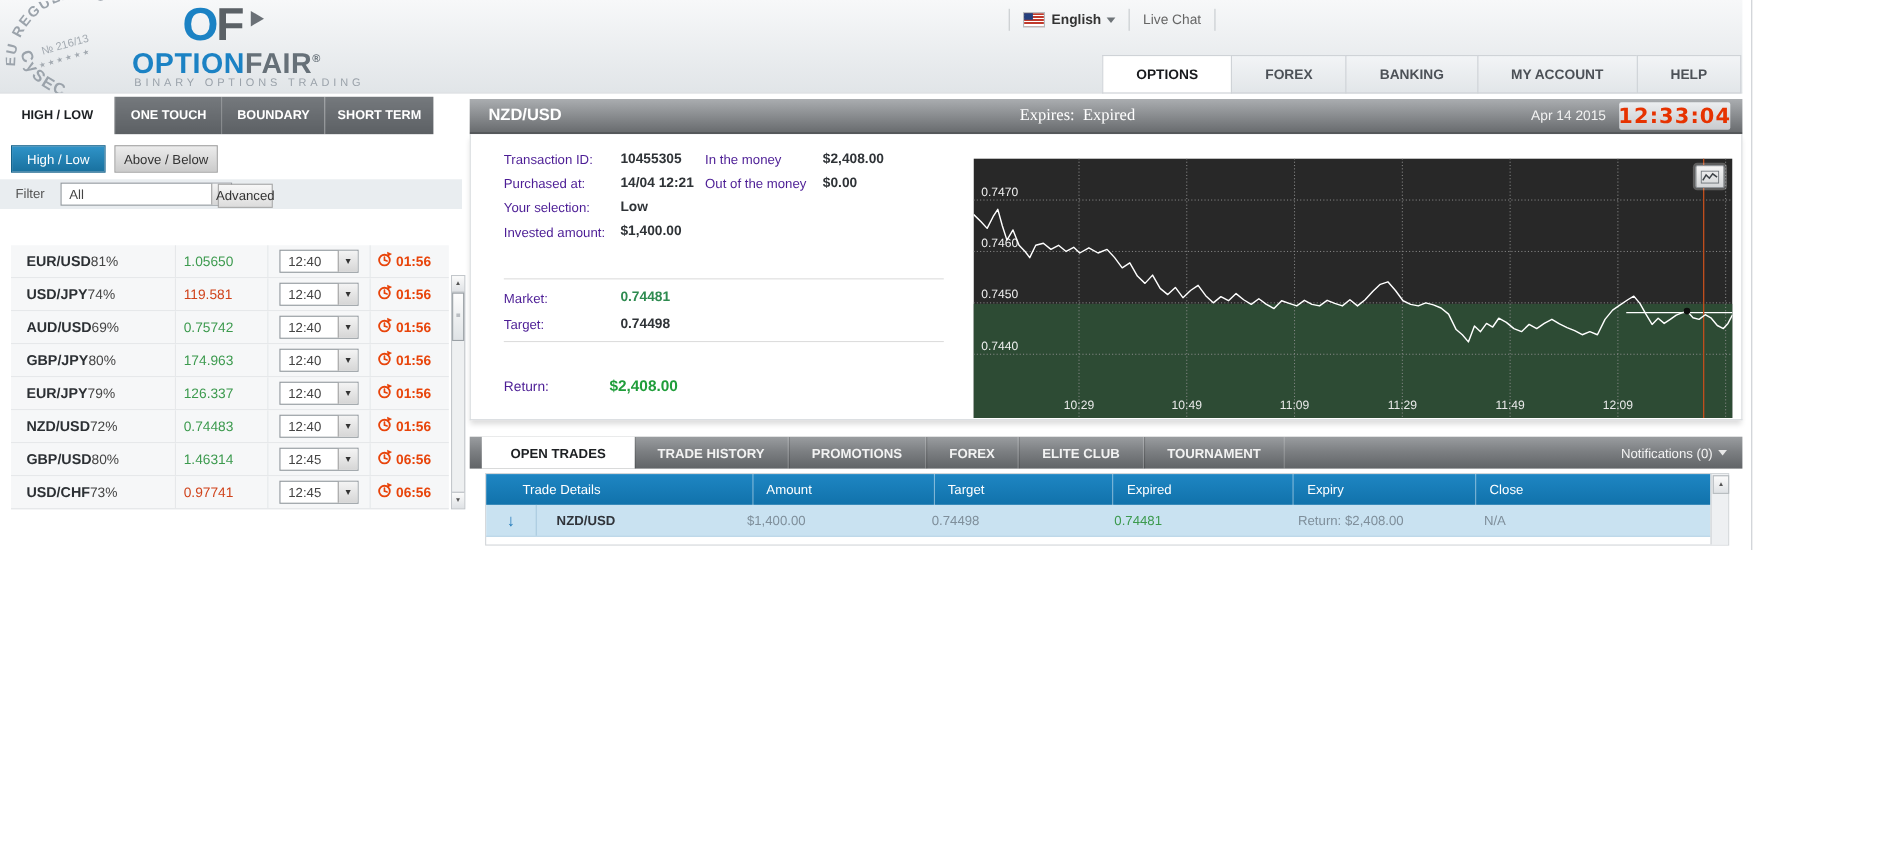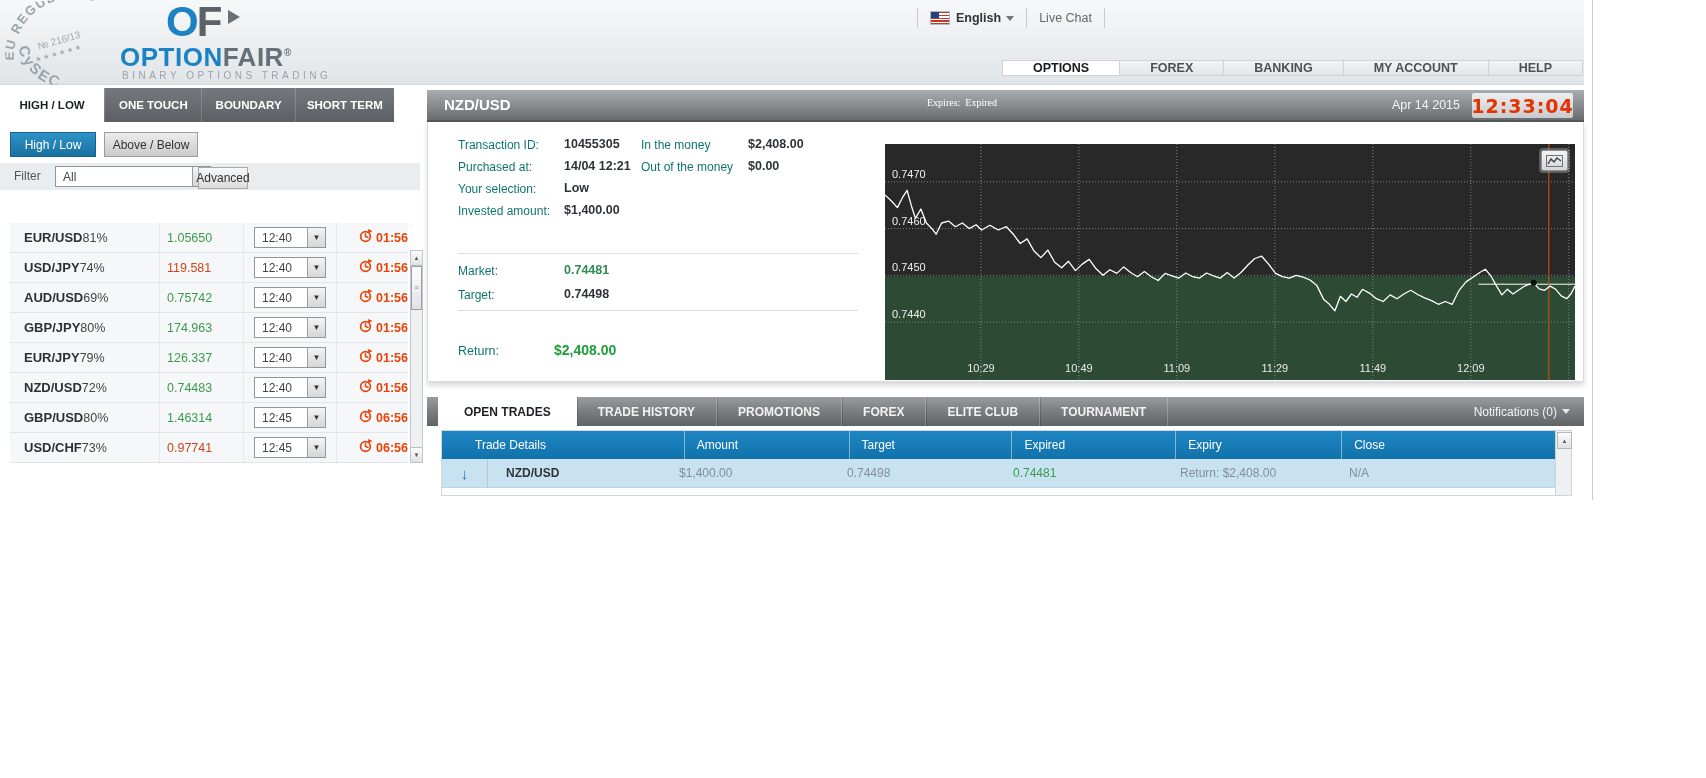--- a/index.html
+++ b/index.html
@@ -23,21 +23,21 @@
   .lang-area{position:absolute;left:905px;top:6px;height:24px;display:flex;align-items:center;font-size:12.5px;}
   .vdiv{width:1px;height:20px;background:#c6cacd;margin:0 12px;}
   .flag{width:18px;height:12px;position:relative;margin-right:6px;border:1px solid #b5b9bc;
         background:repeating-linear-gradient(180deg,#c0392b 0,#c0392b 1.4px,#ffffff 1.4px,#ffffff 2.8px);}
   .flag-canton{position:absolute;left:0;top:0;width:8px;height:6px;background:#24407e;}
   .lang-label{font-weight:bold;color:#333;}
   .caret-dn{display:inline-block;margin-left:5px;width:0;height:0;border-left:4px solid transparent;
             border-right:4px solid transparent;border-top:5px solid #6e7478;}
   .livechat{color:#666;}
 
-  .nav-tabs{position:absolute;right:1px;bottom:-1px;display:flex;height:35px;align-items:center;}
+  .nav-tabs{position:absolute;right:1px;bottom:-1px;display:flex;height:35px;}
   .nav-tab{display:flex;align-items:center;justify-content:center;padding:0 30px;
            font-size:12.5px;font-weight:bold;color:#4c5157;cursor:default;
            background:linear-gradient(#f2f4f6,#e2e6e9);border:1px solid #cfd3d7;border-right:none;}
   .nav-tab:last-child{border-right:1px solid #cfd3d7;}
   .nav-tab.active{background:#ffffff;color:#17191c;}
 
   
   .lp-tabs{position:absolute;left:0;top:88px;width:394px;height:34px;display:flex;}
   .lp-tab{display:flex;align-items:center;justify-content:center;font-size:11.5px;font-weight:bold;
           color:#fff;background:linear-gradient(#75797d,#5c6064);border-left:1px solid rgba(255,255,255,.18);}
@@ -68,46 +68,46 @@
   .ath-cell:first-child{border-left:none;padding-left:14px;}
   .asset-rows{position:absolute;left:10px;top:223px;width:398px;}
   .arow{display:flex;height:29px;background:#f6f7f8;border-bottom:1px solid #e2e4e6;}
   .ar-cell{display:flex;align-items:center;box-sizing:border-box;border-right:1px solid #e6e8ea;}
   .ar-asset{width:150px;padding:0 8px 0 14px;justify-content:flex-start;}
   .ar-name{font-weight:bold;font-size:13px;color:#2c3034;}
   .ar-payout{font-size:12.5px;color:#444;}
   .ar-price{width:84px;padding-left:7px;font-size:12.5px;}
   .price-green{color:#3c9a4e;} .price-red{color:#d0431b;}
   .ar-exp{width:93px;justify-content:center;}
-  .ar-timer{width:71px;border-right:none;padding-left:5px;justify-content:flex-end;}
+  .ar-timer{width:71px;border-right:none;padding-left:5px;}
   .timer-txt{color:#e8440a;font-weight:bold;font-size:12.5px;margin-left:3px;}
 
   .vscroll{position:absolute;left:410px;top:250px;width:13px;height:213px;background:#eef0f1;
            border:1px solid #c3c7cb;box-sizing:border-box;}
   .vs-arrow{position:absolute;left:0;width:11px;height:14px;background:linear-gradient(#fbfbfb,#dfe2e5);
             border-bottom:1px solid #b9bec2;display:flex;align-items:center;justify-content:center;
             font-size:6px;color:#555;}
   .vs-thumb{position:absolute;left:0;top:15px;width:11px;height:44px;background:linear-gradient(#fdfdfd,#dfe3e6);
             border:1px solid #9aa0a5;box-sizing:border-box;display:flex;align-items:center;justify-content:center;
             color:#8a9096;font-size:7px;letter-spacing:0;line-height:2px;}
 
   
   .main-hdr{position:absolute;left:427px;top:90px;width:1157px;height:32px;box-sizing:border-box;
             background:linear-gradient(#aaadb0 0%,#8b8e91 48%,#696c6f 100%);border-bottom:2px solid #55585b;}
   .mh-title{position:absolute;left:17px;top:6px;color:#fff;font-weight:bold;font-size:15px;}
-  .mh-expires{position:absolute;left:500px;top:7px;color:#fff;font-size:10px;
+  .mh-expires{position:absolute;left:500px;top:7px;color:#fff;font-size:15px;
               font-family:"Liberation Serif",serif;}
   .mh-date{position:absolute;right:124px;top:8px;color:#f2f2f2;font-size:12.5px;}
   .mh-clock{position:absolute;right:11px;top:3px;width:101px;height:25px;border-radius:2px;
             background:linear-gradient(#eceef0,#c8cbce);display:flex;align-items:center;justify-content:center;
             color:#e63200;font-weight:bold;font-size:19px;font-family:"DejaVu Sans",sans-serif;letter-spacing:1px;}
 
   .main-card{position:absolute;left:427px;top:122px;width:1157px;height:260px;background:#fff;
              border:1px solid #d9dcdf;border-top:none;box-sizing:border-box;box-shadow:0 4px 5px rgba(0,0,0,.14);}
-  .dt-label{position:absolute;font-size:12px;color:#0f766e;}
+  .dt-label{position:absolute;font-size:12px;color:#4c1d95;}
   .dt-value{position:absolute;font-size:12.5px;font-weight:bold;color:#2f3337;}
   .dt-sep{position:absolute;left:30px;width:400px;height:1px;background:#ddd;}
   .val-green{color:#2e8b50;}
   .ret-value{position:absolute;font-size:14px;font-weight:bold;color:#1f9d3a;}
 
   .chart-wrap{position:absolute;left:457px;top:22px;width:690px;height:236px;}
   .chart-btn{position:absolute;right:7px;top:6px;width:27px;height:21px;box-sizing:border-box;
              background:linear-gradient(#f4f4f4,#d4d6d8);border:1px solid #909498;border-radius:2px;
              display:flex;align-items:center;justify-content:center;box-shadow:0 0 0 2px rgba(255,255,255,.25);}
 

